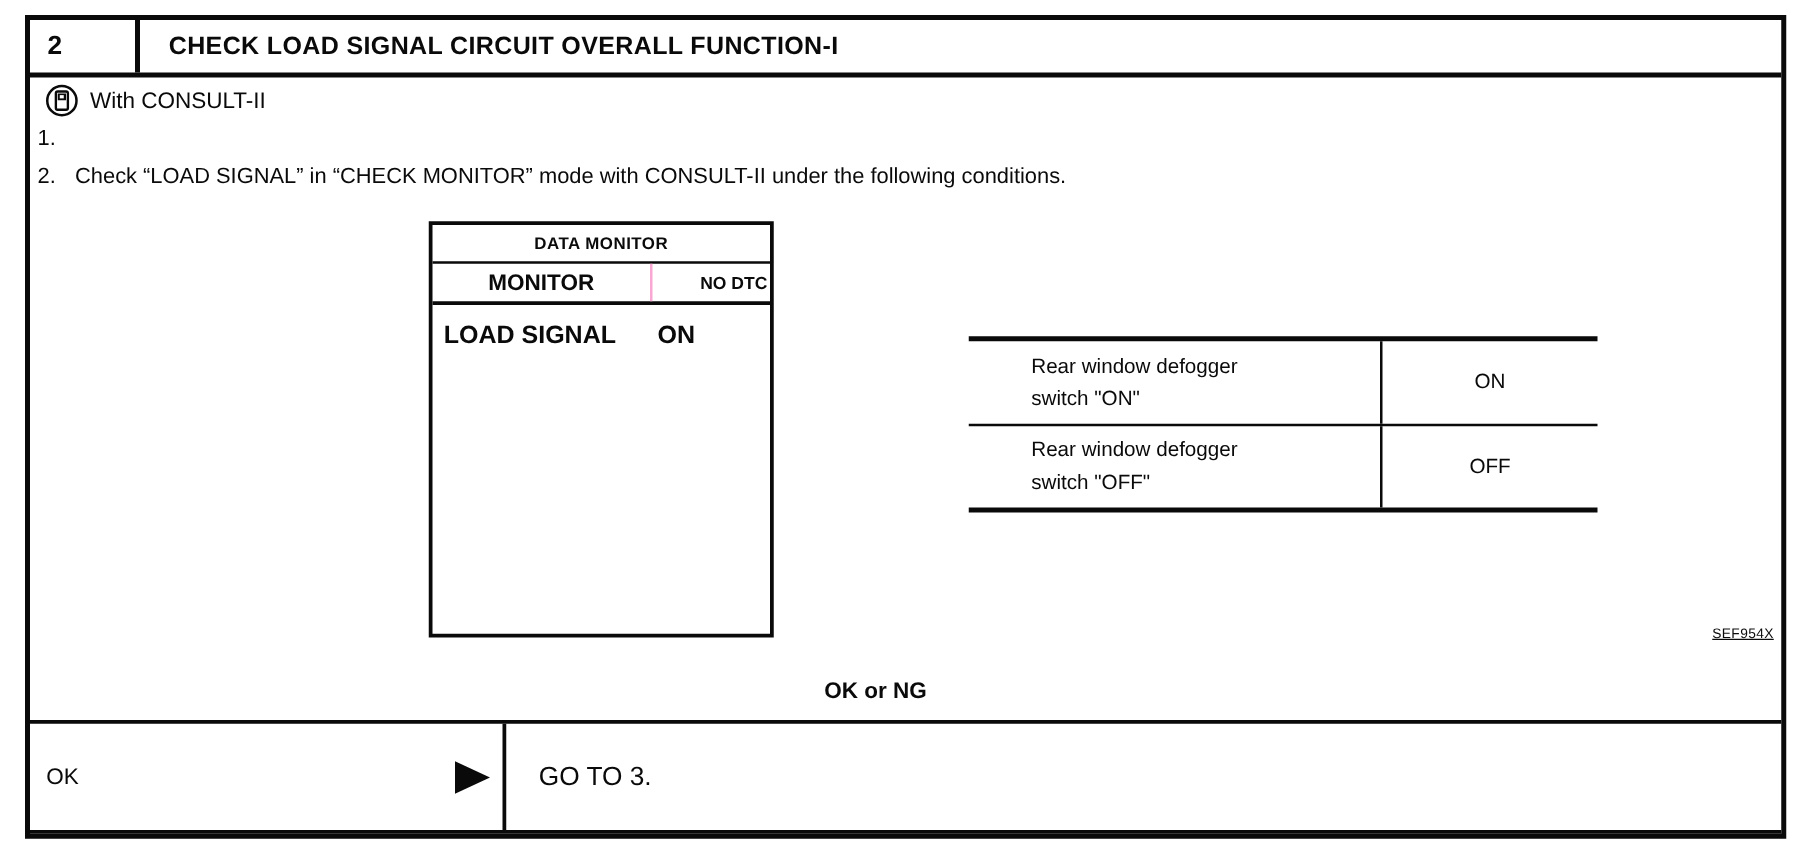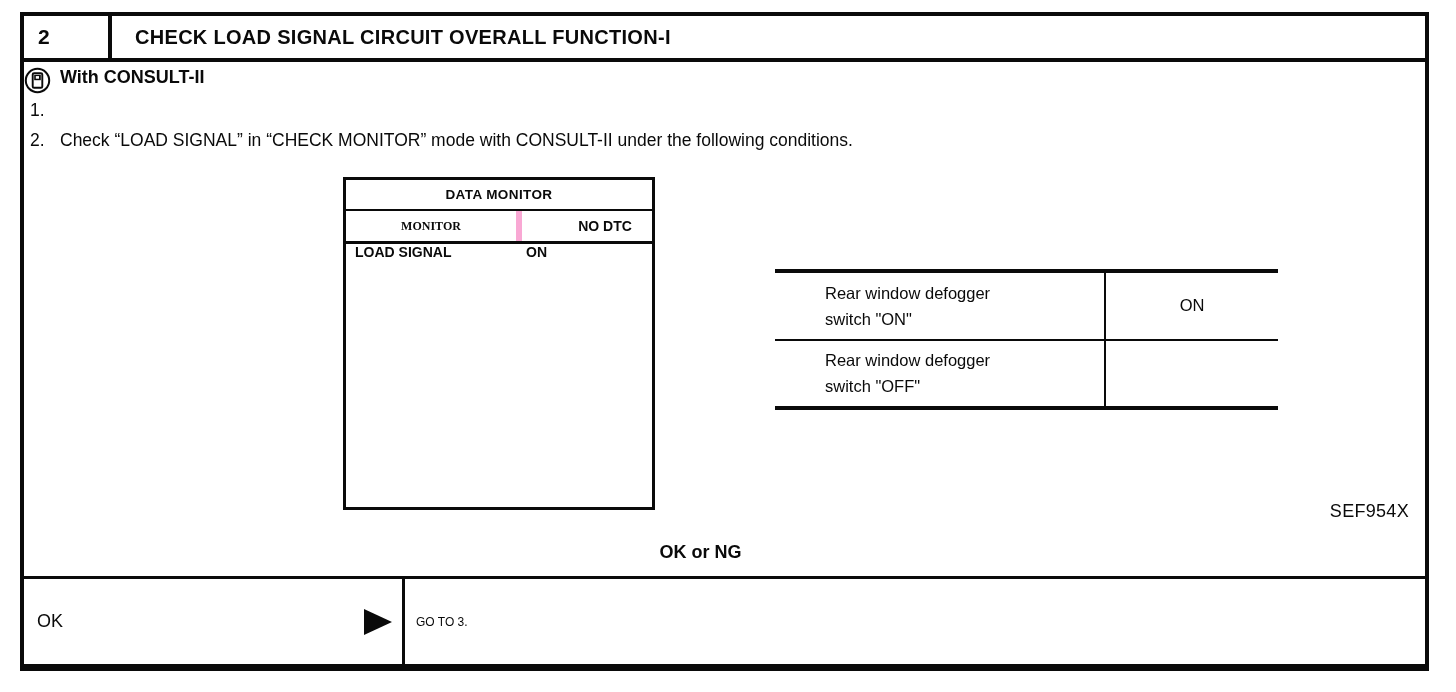--- a/index.html
+++ b/index.html
@@ -39,69 +39,70 @@
     display: flex; align-items: center;
     padding-left: 23px;
     font-size: 20px; font-weight: bold;
     letter-spacing: 0.3px;
     white-space: nowrap;
   }
   
   .body-area { position: relative; height: 605px; }
 
   .consult-heading {
-    position: absolute; left: 0; top: 5px;
-    display: flex; 
-    font-size: 18px; font-weight: bold;
+    position: absolute; left: 12px; top: 5px;
+    display: flex; align-items: center;
+    font-size: 18px; font-weight: normal;
   }
   .consult-icon { width: 27px; height: 27px; margin-right: 9px; display: block; }
 
   .proc-step {
     position: absolute; left: 6px;
     display: flex;
     font-size: 17.5px;
     white-space: nowrap;
   }
   .proc-step .step-num { width: 30px; }
   .step-1 { top: 38px; }
   .step-2 { top: 68px; }
 
   
   .dm-box {
     position: absolute;
     left: 319px; top: 115px;
-    width: 312px; height: 333px;
+    width: 276px; height: 333px;
     border: 3px solid #0a0a0a;
     background: #fff;
   }
   .dm-title-row {
     height: 31px;
     border-bottom: 2px solid #0a0a0a;
     display: flex; align-items: center; justify-content: center;
     font-size: 13.5px; font-weight: bold; letter-spacing: 0.4px;
   }
   .dm-col-row {
     height: 33px;
     border-bottom: 3px solid #0a0a0a;
     display: flex;
   }
   .dm-col-monitor {
     width: 176px;
-    border-right: 6px solid #f9a8d4;
-    display: flex; align-items: center; justify-content: center;
-    font-size: 12px; font-weight: bold; font-family: Liberation Serif, serif;
+    border-right: 2px solid #f9a8d4;
+    display: flex; align-items: center; justify-content: center;
+    font-size: 18px; font-weight: bold;
   }
   .dm-col-nodtc {
     flex: 1;
     display: flex; align-items: center; justify-content: center;
     font-size: 14px; font-weight: bold; margin-left: 36px;
   }
   .dm-data-row {
     display: flex;
-    font-size: 14px; font-weight: bold;
+    padding-top: 13px;
+    font-size: 20px; font-weight: bold;
   }
   .dm-data-name { padding-left: 9px; width: 180px; }
 
   
   .cond-table {
     position: absolute;
     left: 751px; top: 207px;
     width: 503px; height: 141px;
     border-top: 4px solid #0a0a0a;
     border-bottom: 4px solid #0a0a0a;
@@ -118,23 +119,24 @@
   }
   .cond-value-cell {
     flex: 1;
     display: flex; align-items: center; justify-content: center;
     font-size: 16.5px;
   }
 
   
   .figure-ref {
     position: absolute;
-    right: 16px; top: 439px;
-    font-size: 18px;
+    right: 6px; top: 439px;
+    font-size: 11px;
     letter-spacing: 0.3px;
+    text-decoration: underline;
   }
 
   
   .decision-question {
     position: absolute;
     left: 0; right: 48px; top: 480px;
     text-align: center;
     font-size: 18px; font-weight: bold;
   }
 
@@ -157,22 +159,22 @@
   .arrow-icon {
     margin-left: auto; margin-right: 10px;
     width: 0; height: 0;
     border-top: 13px solid transparent;
     border-bottom: 13px solid transparent;
     border-left: 28px solid #0a0a0a;
   }
   .decision-action-cell {
     flex: 1;
     display: flex; align-items: center;
-    padding-left: 11px;
-    font-size: 12px;
+    padding-left: 26px;
+    font-size: 21px;
   }
 </style>
 </head>
 <body>
 
 <div class="page" data-name="manual-page">
   <div class="outer-box" data-name="diagnostic-procedure-box">
 
     <div class="header-row" data-name="procedure-header">
       <div class="step-number-cell" data-name="step-number">2</div>
@@ -217,20 +219,21 @@
             <span data-name="condition-on-line1">Rear window defogger</span>
             <span data-name="condition-on-line2">switch "ON"</span>
           </div>
           <div class="cond-value-cell" data-name="condition-value-on">ON</div>
         </div>
         <div class="cond-row" data-name="condition-row-off">
           <div class="cond-label-cell" data-name="condition-label-off">
             <span data-name="condition-off-line1">Rear window defogger</span>
             <span data-name="condition-off-line2">switch "OFF"</span>
           </div>
+          <div class="cond-value-cell" data-name="condition-value-off">OFF</div>
         </div>
       </div>
 
       <div class="figure-ref" data-name="figure-reference-code">SEF954X</div>
 
       <div class="decision-question" data-name="decision-question">OK or NG</div>
 
       <div class="decision-table" data-name="decision-table">
         <div class="decision-row first" data-name="decision-row-ok">
           <div class="decision-result-cell" data-name="decision-result-cell-ok">

